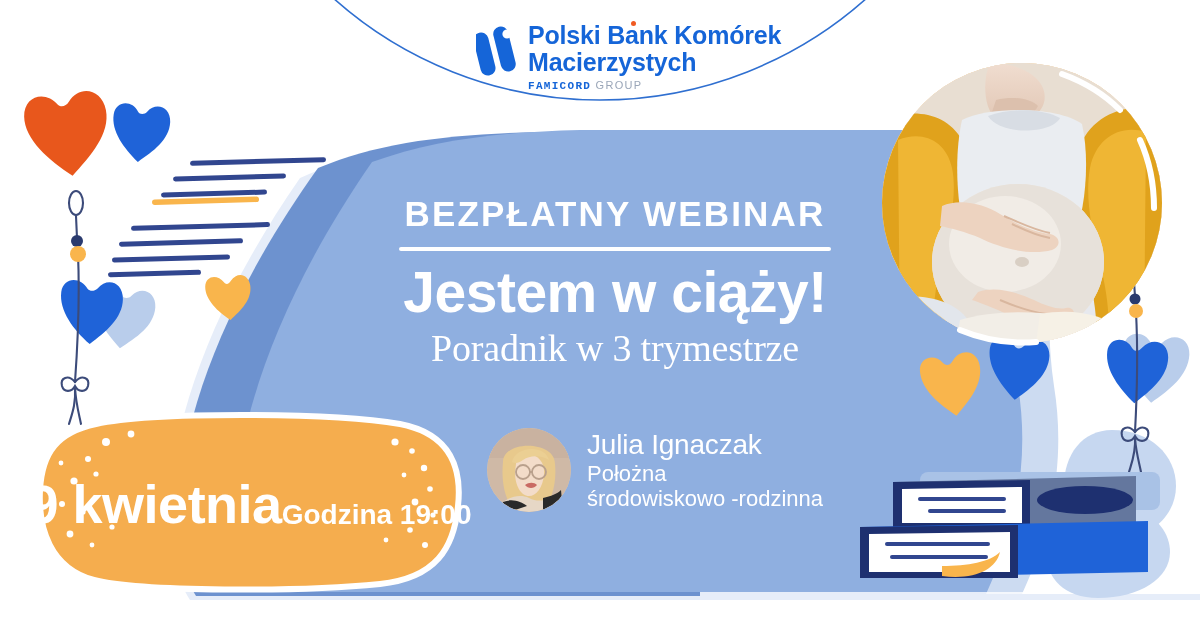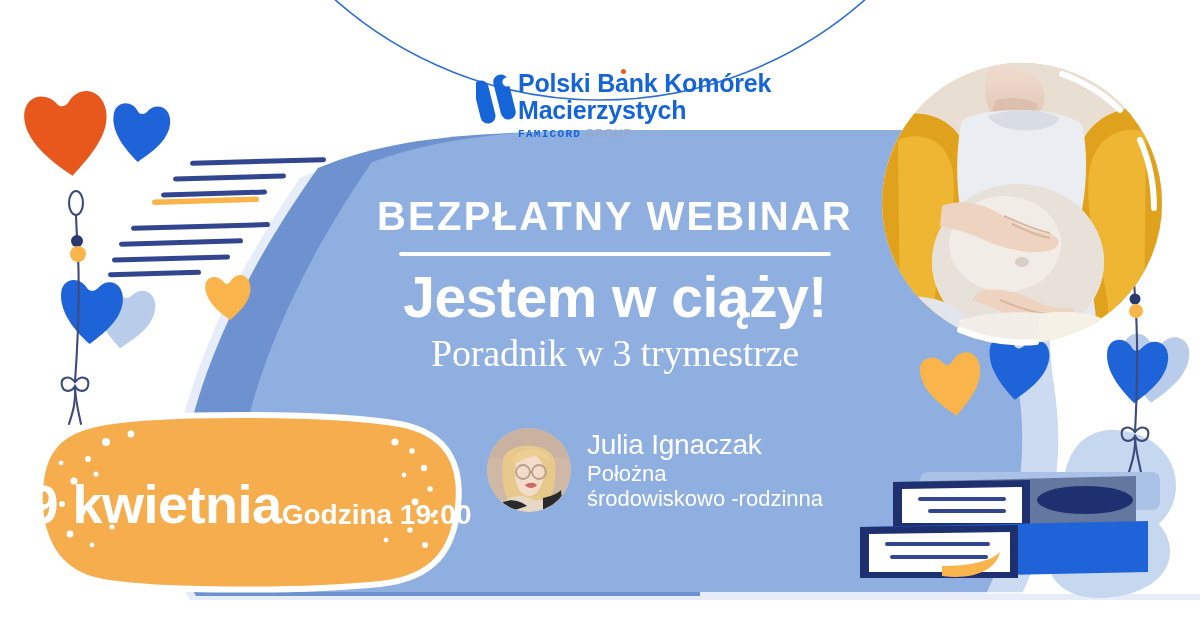--- a/index.html
+++ b/index.html
@@ -8,21 +8,21 @@
     background:#ffffff;
     font-family:"Liberation Sans", sans-serif;
     position:relative;
   }
   .stage{position:absolute;left:0;top:0;width:1200px;height:628px;overflow:hidden;background:#fff;}
   .svg-layer{position:absolute;left:0;top:0;}
 
   
   .logo{
     position:absolute;left:476px;top:22px;
-    display:flex;align-items:flex-start;margin-top:48px;
+    display:flex;align-items:flex-start;gap:10px;
   }
   .logo-mark{width:42px;height:52px;flex:0 0 auto;margin-top:2px;}
   .logo-text{display:flex;flex-direction:column;line-height:1.06;}
   .logo-l1,.logo-l2{
     font-size:25px;font-weight:bold;color:#1565D8;letter-spacing:-0.2px;
     white-space:nowrap;
   }
   .logo-l1{position:relative;}
   .logo-dot{
     position:absolute;width:5px;height:5px;border-radius:50%;
@@ -31,21 +31,21 @@
   .logo-sub{margin-top:5px;font-size:11px;letter-spacing:1.3px;white-space:nowrap;}
   .logo-sub .fam{color:#1565D8;font-weight:bold;font-family:Liberation Mono, monospace;}
   .logo-sub .grp{color:#9AA6B8;font-weight:normal;}
 
   
   .headline{
     position:absolute;left:330px;top:196px;width:570px;text-align:center;
     color:#ffffff;
   }
   .eyebrow{
-    font-size:40px;font-weight:bold;letter-spacing:2.2px;
+    font-size:35px;font-weight:bold;letter-spacing:2.2px;
     line-height:1;white-space:nowrap;
   }
   .eyebrow-rule{
     width:432px;height:4px;background:#ffffff;border-radius:2px;
     margin:16px auto 0 auto;
   }
   .title{
     font-size:57px;font-weight:bold;line-height:1.04;margin-top:12px;
     letter-spacing:-0.5px;white-space:nowrap;
   }

